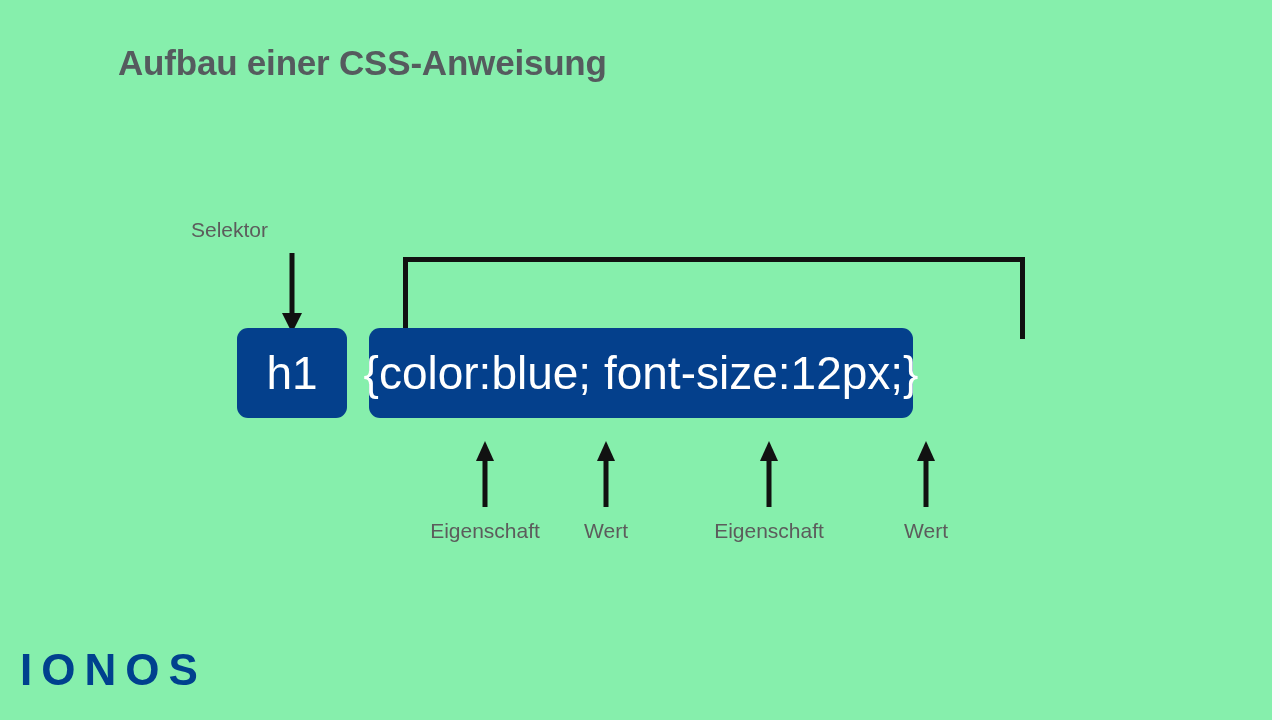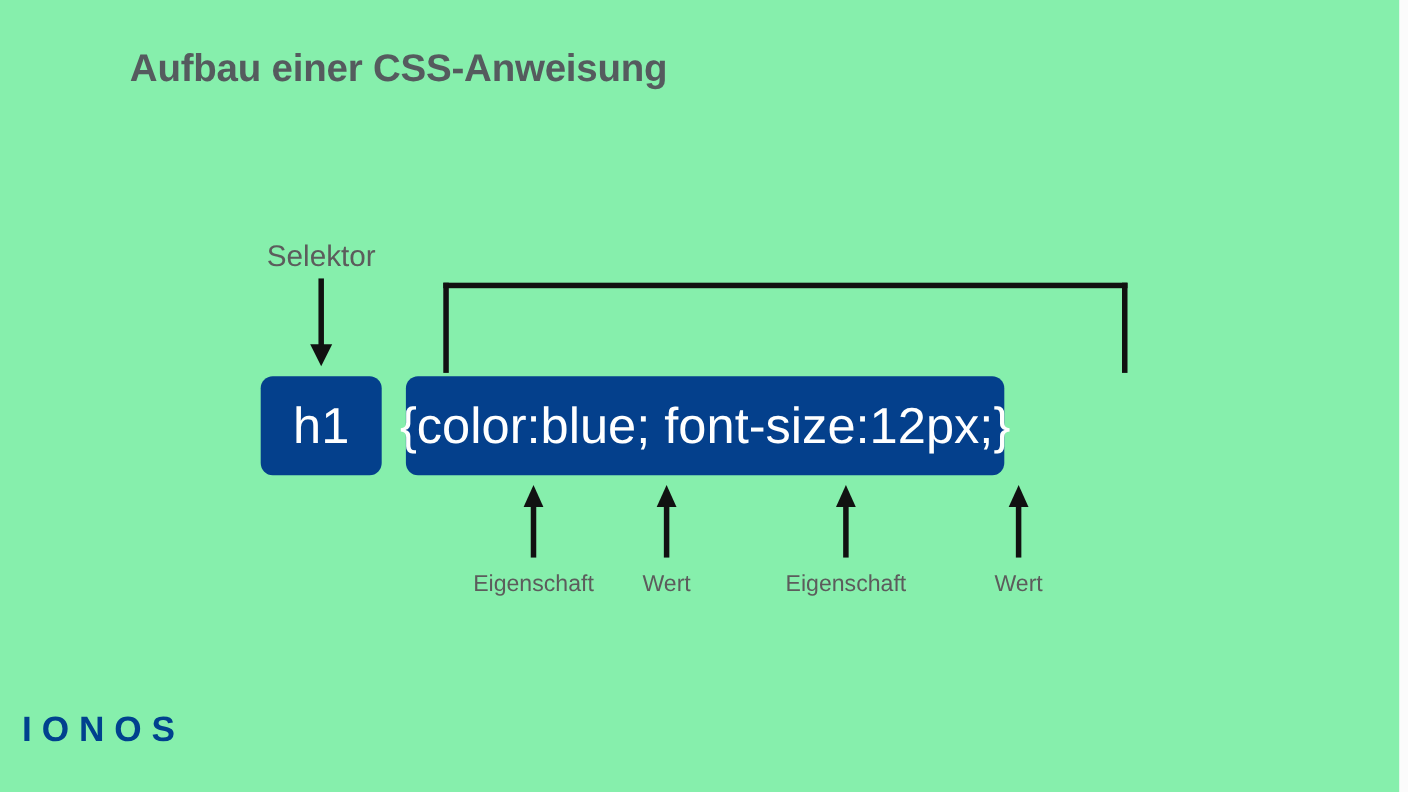--- a/index.html
+++ b/index.html
@@ -39,24 +39,23 @@
     font-size: 35px;
     font-weight: bold;
     color: #555b5e;
     letter-spacing: -0.2px;
     white-space: nowrap;
   }
 
   
   .top-label {
     position: absolute;
-    font-size: 27px;
+    font-size: 21px;
     color: #5c5c5c;
     white-space: nowrap;
-    text-align: center;
   }
   #label-selektor {
     left: 191px;
     top: 218px;
     width: 202px;
   }
   #label-deklaration {
     left: 610px;
     top: 218px;
     width: 202px;
@@ -67,21 +66,20 @@
     position: absolute;
     background: #04408c;
     border-radius: 11px;
     color: #ffffff;
     display: flex;
     align-items: center;
     justify-content: center;
     font-size: 46px;
     font-weight: 400;
     white-space: nowrap;
-    margin-top: 14px;
   }
   #selector-box {
     left: 237px;
     top: 328px;
     width: 110px;
     height: 90px;
   }
   #declaration-box {
     left: 369px;
     top: 328px;
@@ -209,15 +207,15 @@
   </div>
 
   <div class="callout" style="left:926px;">
     <svg class="arrow-up" viewBox="0 0 22 66">
       <line x1="11" y1="66" x2="11" y2="14" stroke="#111111" stroke-width="5"></line>
       <polygon points="11,0 2,20 20,20" fill="#111111"></polygon>
     </svg>
     <span class="callout-label">Wert</span>
   </div>
 
-  <div id="ionos-logo" style="position:absolute; left:20px; top:645px; font-size:32px; font-weight:bold; color:#00418e; letter-spacing:9px; font-family:'Liberation Sans', sans-serif;">IONOS</div>
+  <div id="ionos-logo" style="position:absolute; left:20px; top:645px; font-size:44px; font-weight:bold; color:#00418e; letter-spacing:9px; font-family:'Liberation Sans', sans-serif;">IONOS</div>
 
 </div>
 
 </body></html>

